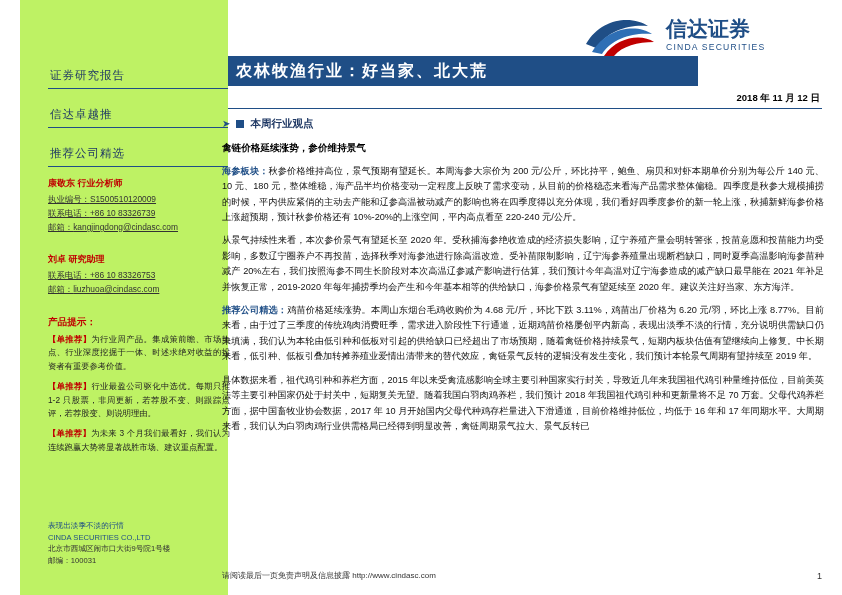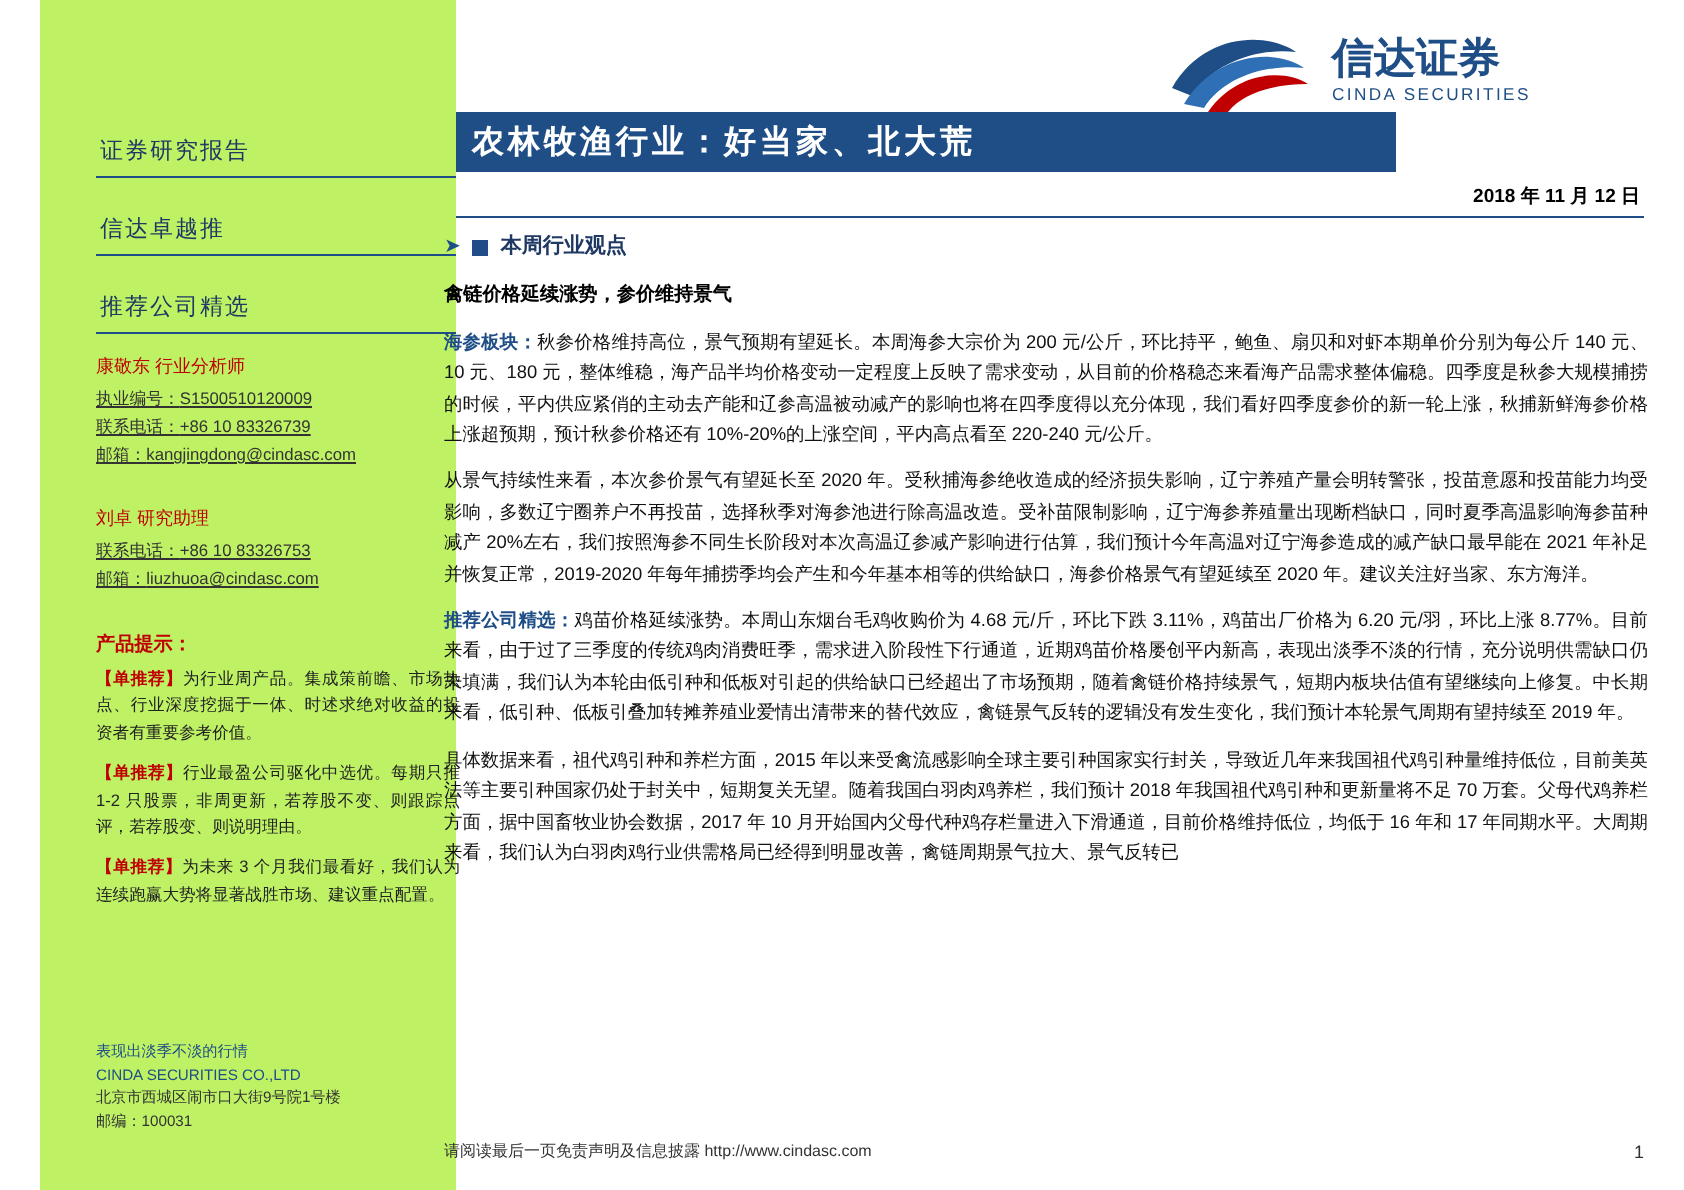--- a/index.html
+++ b/index.html
@@ -26,21 +26,21 @@
     font-size:11.5px;color:#1f3864;padding:6px 2px 5px 2px;
     border-bottom:1.6px solid #1f4e86;letter-spacing:1px;
   }
   .side-head.second{margin-top:12px;}
   .side-head.third{margin-top:12px;}
 
   .analyst-block{
     position:absolute;left:28px;top:176px;width:180px;
     font-size:8.4px;line-height:14px;color:#333;
   }
-  .analyst-name{color:#c00000;font-size:9px;font-weight:normal;margin-bottom:2px;}
+  .analyst-name{color:#c00000;font-size:9px;font-weight:bold;margin-bottom:2px;}
   .analyst-row{color:#333;text-decoration:underline;}
   .analyst-block.second{top:252px;}
 
   .product-tip{
     position:absolute;left:28px;top:316px;width:182px;
   }
   .pt-title{color:#c00000;font-size:9.6px;font-weight:bold;margin-bottom:4px;}
   .pt-para{font-size:8.3px;line-height:13.4px;color:#222;margin-bottom:7px;text-align:justify;}
   .pt-para b{color:#c00000;}
 

